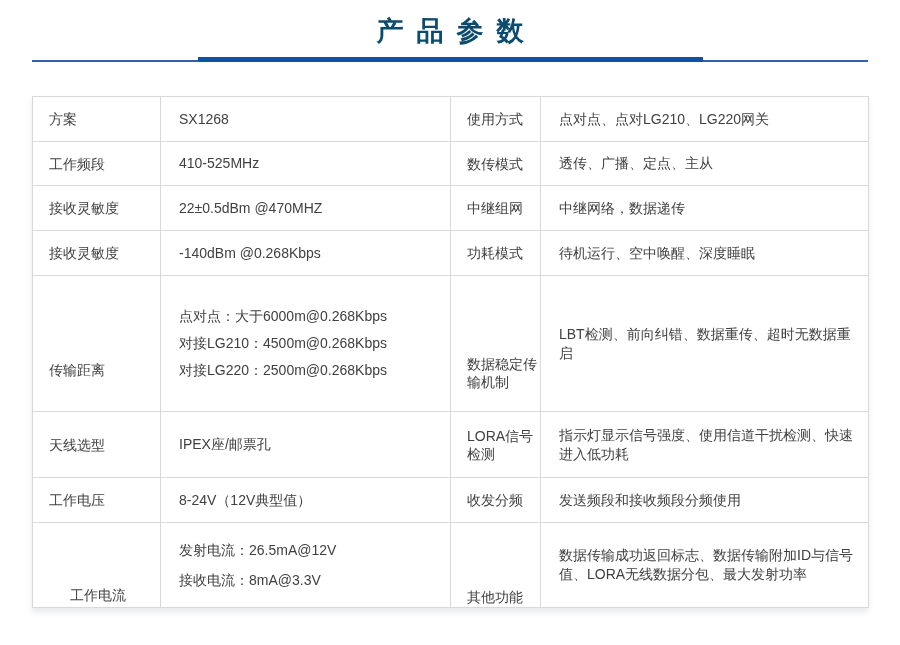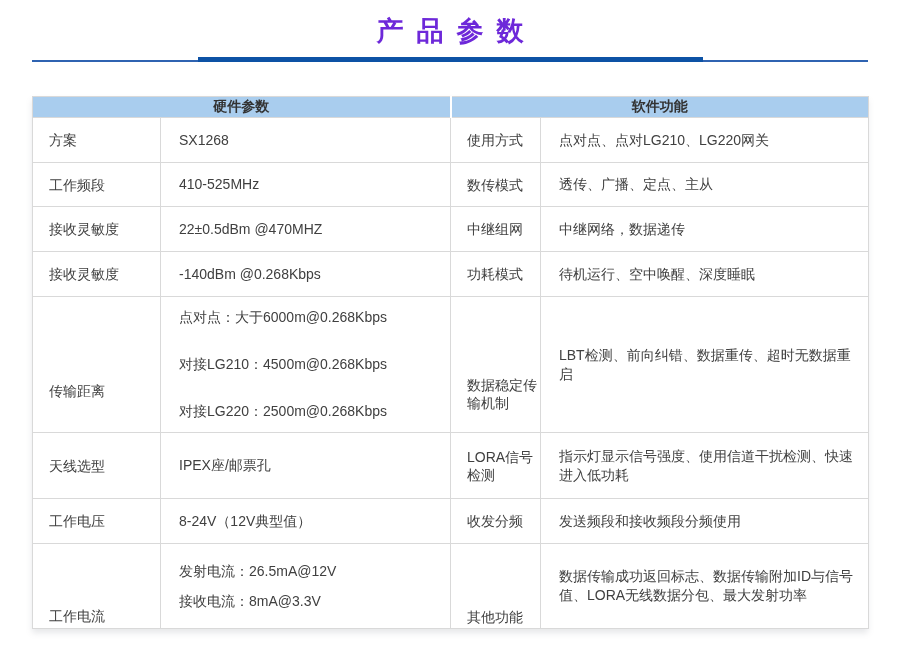--- a/index.html
+++ b/index.html
@@ -2,21 +2,21 @@
 <html><head>
 <meta charset="utf-8">
 <style>
   html,body{margin:0;padding:0;background:#ffffff;}
   .page{
     position:relative;width:900px;height:645px;overflow:hidden;background:#ffffff;
     font-family:"Liberation Sans","DejaVu Sans",sans-serif;
   }
   .title{
     position:absolute;top:13px;left:0;width:100%;text-align:center;
-    font-size:27px;font-weight:bold;color:#6d28d9;
+    font-size:27px;font-weight:bold;color:#0c4a6e;
     letter-spacing:13px;padding-left:13px;box-sizing:border-box;
   }
   .divider-thin{position:absolute;left:32px;top:60px;width:836px;height:2px;background:#2f63b1;}
   .divider-thick{position:absolute;left:198px;top:57px;width:505px;height:5px;background:#0d52a5;}
   .table-wrap{
     position:absolute;left:32px;top:96px;width:836px;
     box-shadow:0 4px 6px rgba(120,130,140,0.18);
   }
   table.params{border-collapse:collapse;table-layout:fixed;width:836px;background:#ffffff;}
   .params th,.params td{border:1px solid #d9d9d9;}
@@ -25,50 +25,46 @@
     height:20px;padding:0;text-align:center;
   }
   .params th.sw{border-left:2px solid #ffffff;}
   .params td{
     font-size:14px;color:#404040;vertical-align:middle;line-height:19px;
     padding:0 6px 0 18px;
   }
   .params td.lbl{padding:0 2px 0 16px;line-height:18px;}
   .hr1{height:45px}.hr2{height:44px}.hr3{height:45px}.hr4{height:45px}
   .hr5{height:136px}.hr6{height:66px}.hr7{height:45px}.hr8{height:85px}
-  .lines-lg .line + .line{margin-top:28px;}
+  .lines-lg .line + .line{margin-top:8px;}
   .lines-sm .line + .line{margin-top:11px;}
   .down-52{padding-top:52px;}
   .down-58{padding-top:58px;}
-  .down-60{padding-top:60px;}
-  .down-64{padding-top:64px;font-family:Liberation Serif, serif;}
+  .down-60{padding-top:60px;margin-left:21px;}
+  .down-64{padding-top:64px;}
 </style>
 </head>
 <body>
 
 <div class="page">
 
   <div class="title">产品参数</div>
   <div class="divider-thin"></div>
   <div class="divider-thick"></div>
 
   <div class="table-wrap">
     <table class="params">
       <colgroup>
         <col style="width:128px">
           <col style="width:290px">
           <col style="width:90px">
           <col style="width:328px">
       </colgroup>
 
       <tbody>
-          <tr>
-        <th colspan="2">硬件参数</th>
-        <th colspan="2" class="sw">软件功能</th>
-      </tr>
 
       <tr class="hr1">
         <td class="lbl">
               <div>方案</div>
             </td>
         <td>
               <div class="line">SX1268</div>
             </td>
         <td class="lbl">
               <div>使用方式</div>

